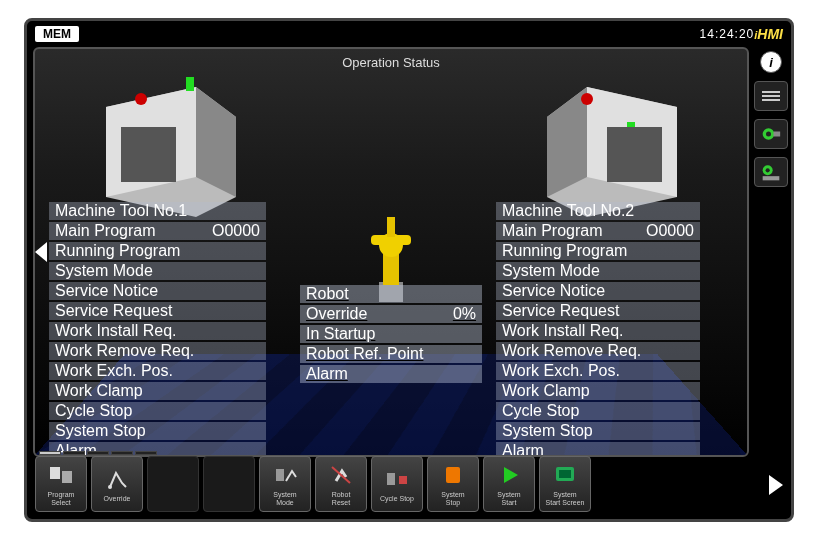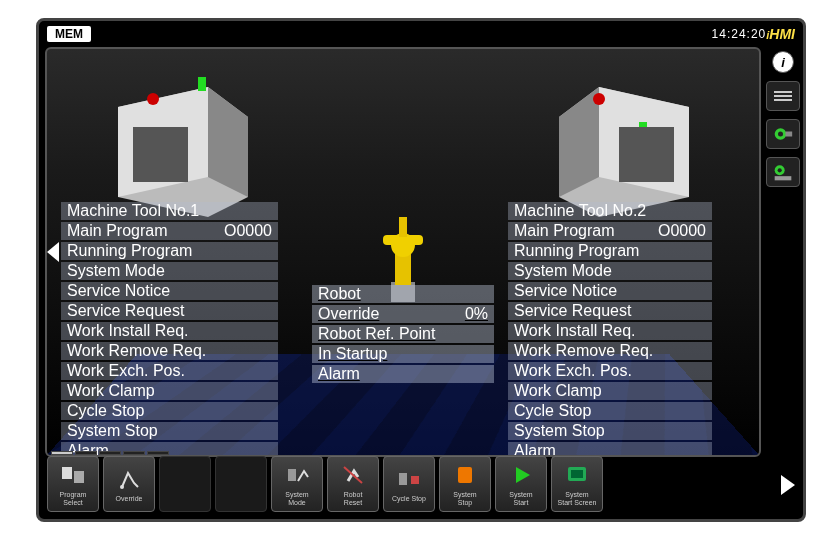--- a/index.html
+++ b/index.html
@@ -1,17 +1,17 @@
 <!DOCTYPE html>
 <html><head>
 <meta charset="utf-8">
 <style>
   * { box-sizing: border-box; margin: 0; padding: 0; }
   body { width: 822px; height: 540px; background: #fff; font-family: Arial, sans-serif; overflow: hidden; }
-  .wrapper { width: 665px; height: 540px; padding: 18px 36px; }
+  .wrapper { width: 665px; height: 540px; padding: 18px 24px; }
   .device { width: 770px; height: 504px; background: #000; border: 3px solid #444; border-radius: 8px; position: relative; }
   .topbar { height: 26px; display: flex; align-items: center; padding: 0 8px; color: #fff; }
   .mem-badge { background: #fff; color: #000; font-weight: bold; padding: 1px 8px; font-size: 12px; border-radius: 2px; }
   .spacer { flex: 1; }
   .clock { color: #fff; font-size: 12px; letter-spacing: 1px; }
   .brand { color: #fde047; font-style: italic; font-size: 14px; font-weight: bold; }
   .brand .i { font-size: 11px; }
   .main { display: flex; height: 410px; }
   .stage { flex: 1; border: 2px solid #555; border-radius: 6px; margin: 0 2px 0 6px; background: linear-gradient(180deg, #2a2a2a 0%, #1a1a1a 30%, #000 100%); position: relative; overflow: hidden; }
   .title { text-align: center; color: #ddd; font-size: 13px; padding: 6px 0 10px; }
@@ -65,20 +65,21 @@
 
   <div class="topbar">
     <span class="mem-badge">MEM</span>
     <span class="spacer"></span>
     <span class="clock">14:24:20</span>
     <span class="brand"><span class="i">i</span><span>HMI</span></span>
   </div>
 
   <div class="main">
     <div class="stage">
+      <div class="title">Operation Status</div>
       <div class="floor"></div>
       <div class="nav-left"></div>
 
       <div class="content">
 
         <div class="col">
           <div class="machine">
             <svg viewBox="0 0 200 150">
               <polygon points="40,30 130,10 170,40 170,120 130,140 40,120" fill="#bbb"></polygon>
               <polygon points="40,30 130,10 130,100 40,120" fill="#e0e0e0"></polygon>
@@ -157,25 +158,25 @@
           <div class="center-labels">
             <div class="row head">
                   <span class="k">Robot</span>
                 </div>
 
           <div class="row">
                   <span class="k">Override</span>
                   <span class="v">0%</span>
                 </div>
                 <div class="row">
+                  <span class="k">In Startup</span>
+                  <span class="v"></span>
+                </div>
+                <div class="row">
                   <span class="k">Robot Ref. Point</span>
-                  <span class="v"></span>
-                </div>
-                <div class="row">
-                  <span class="k">In Startup</span>
                   <span class="v"></span>
                 </div>
                 <div class="row">
                   <span class="k">Alarm</span>
                   <span class="v"></span>
                 </div>
               </div>
         </div>
 
         <div class="col">

